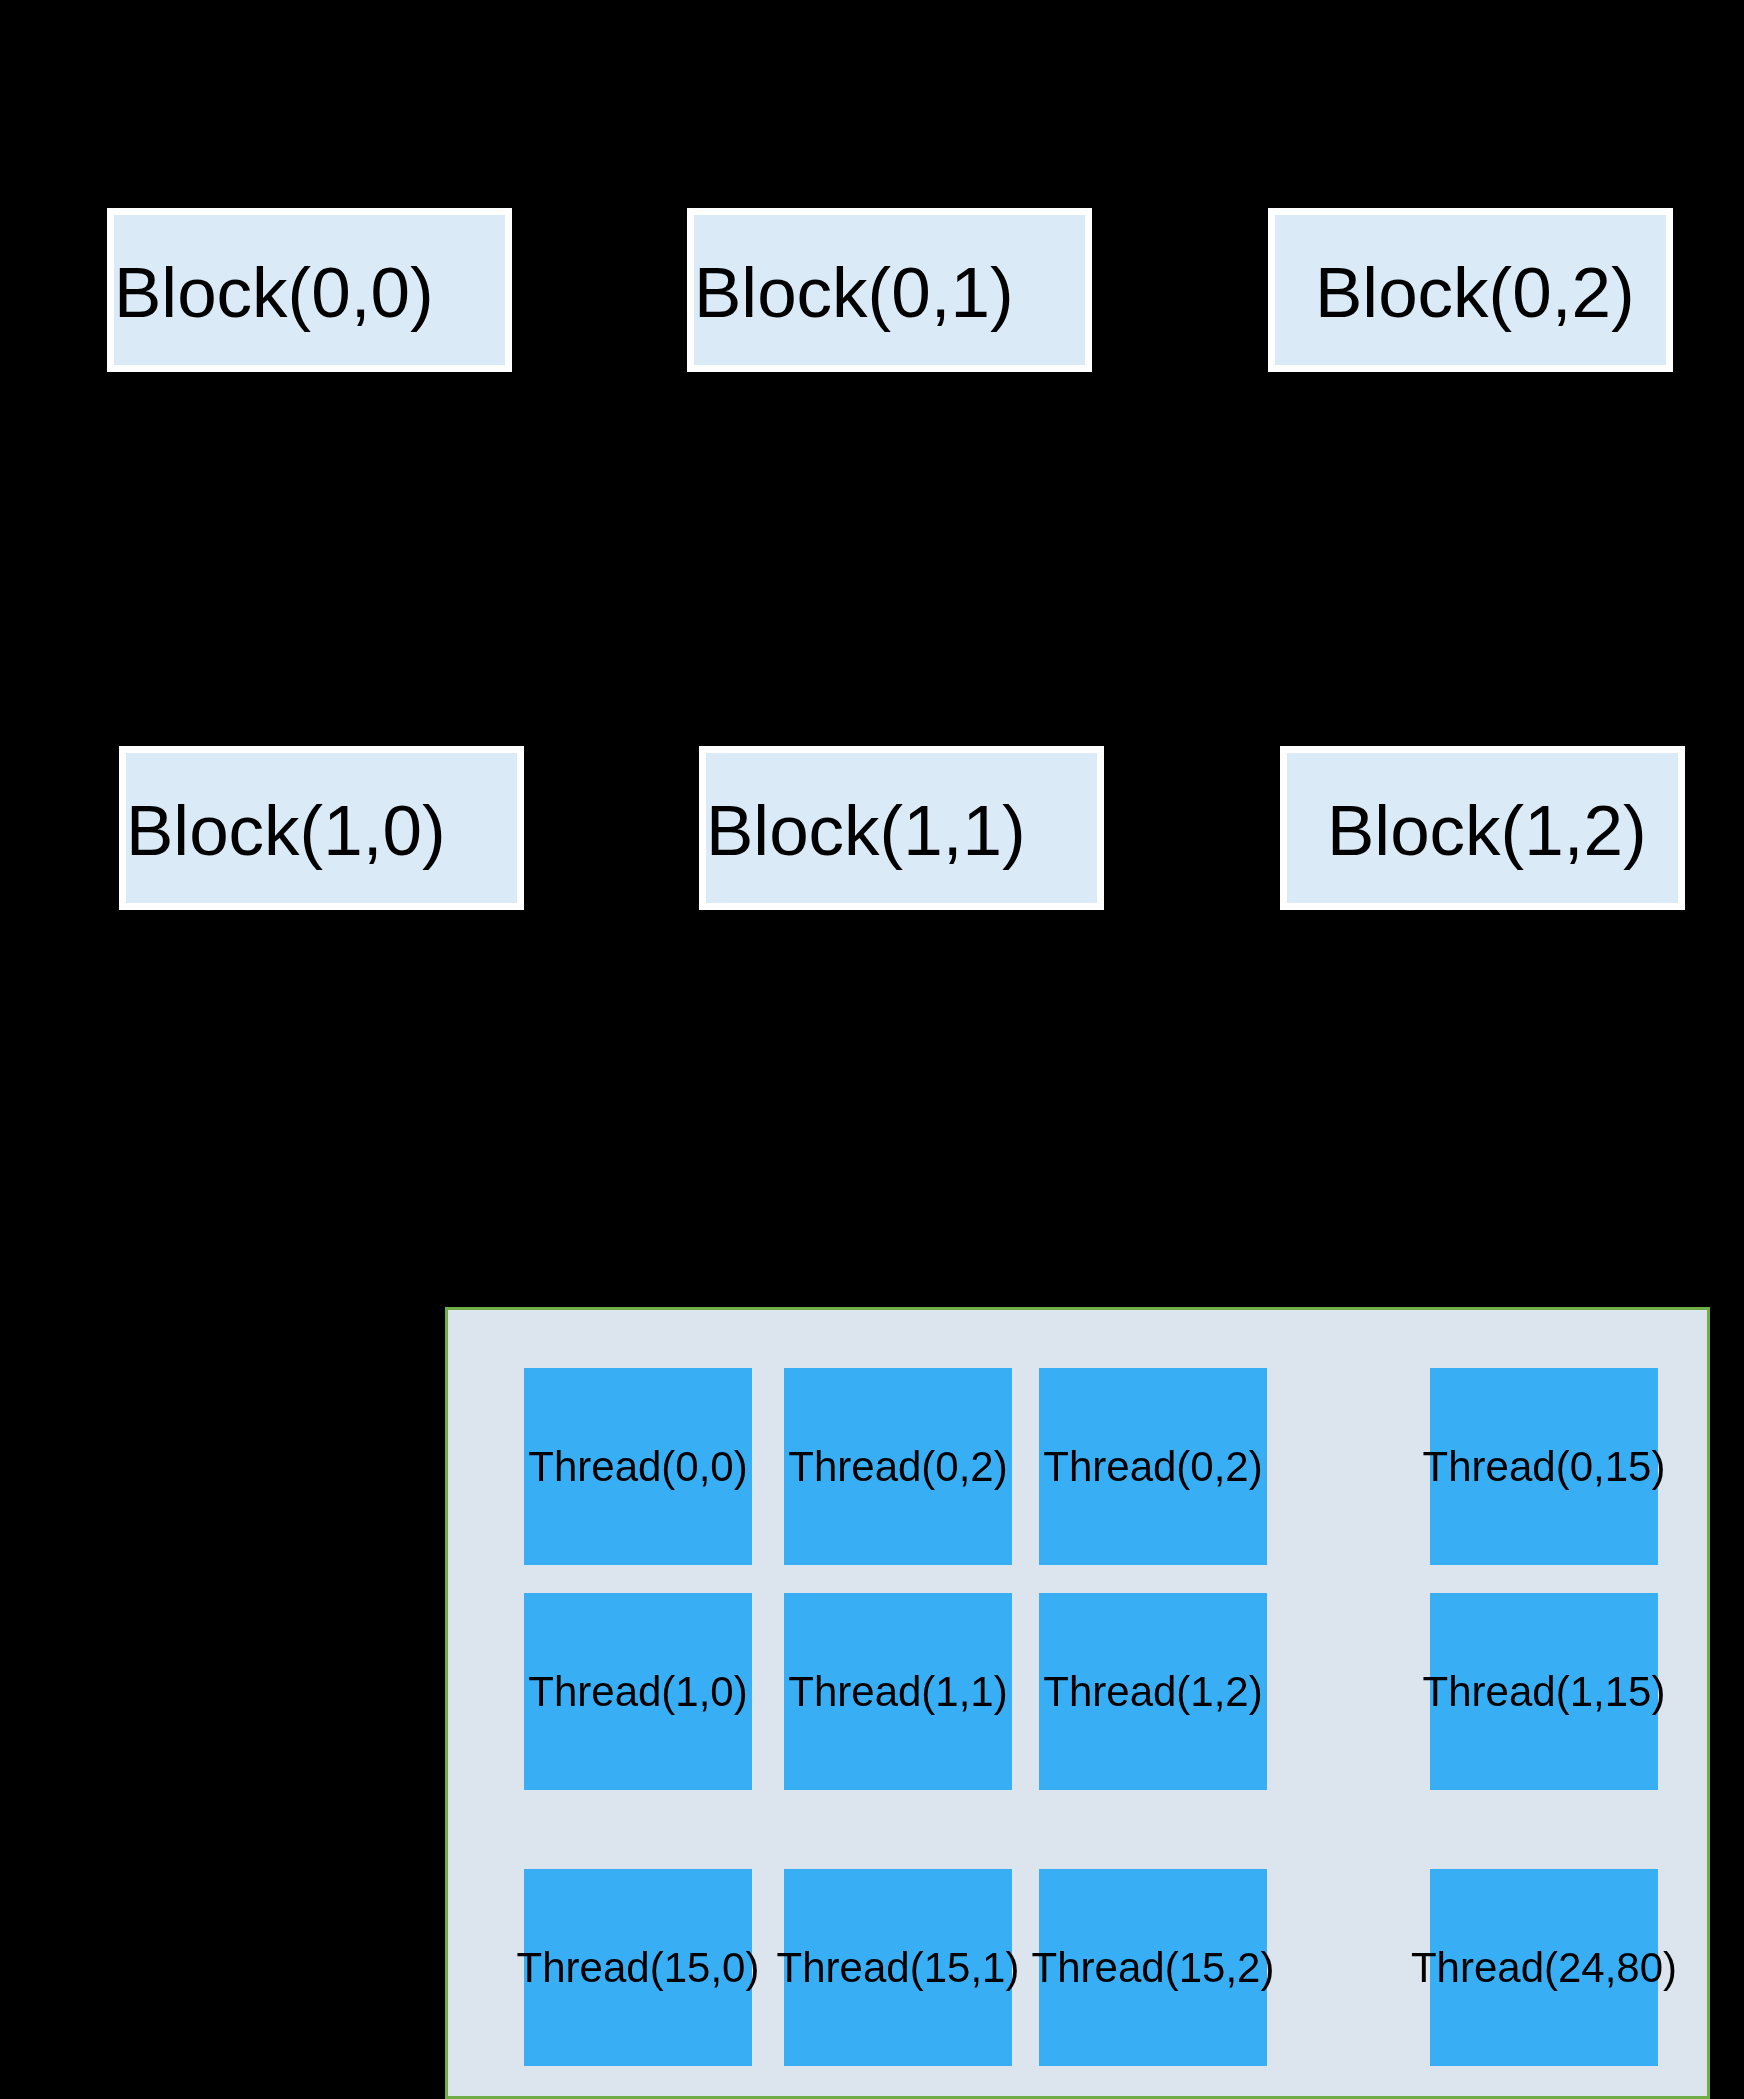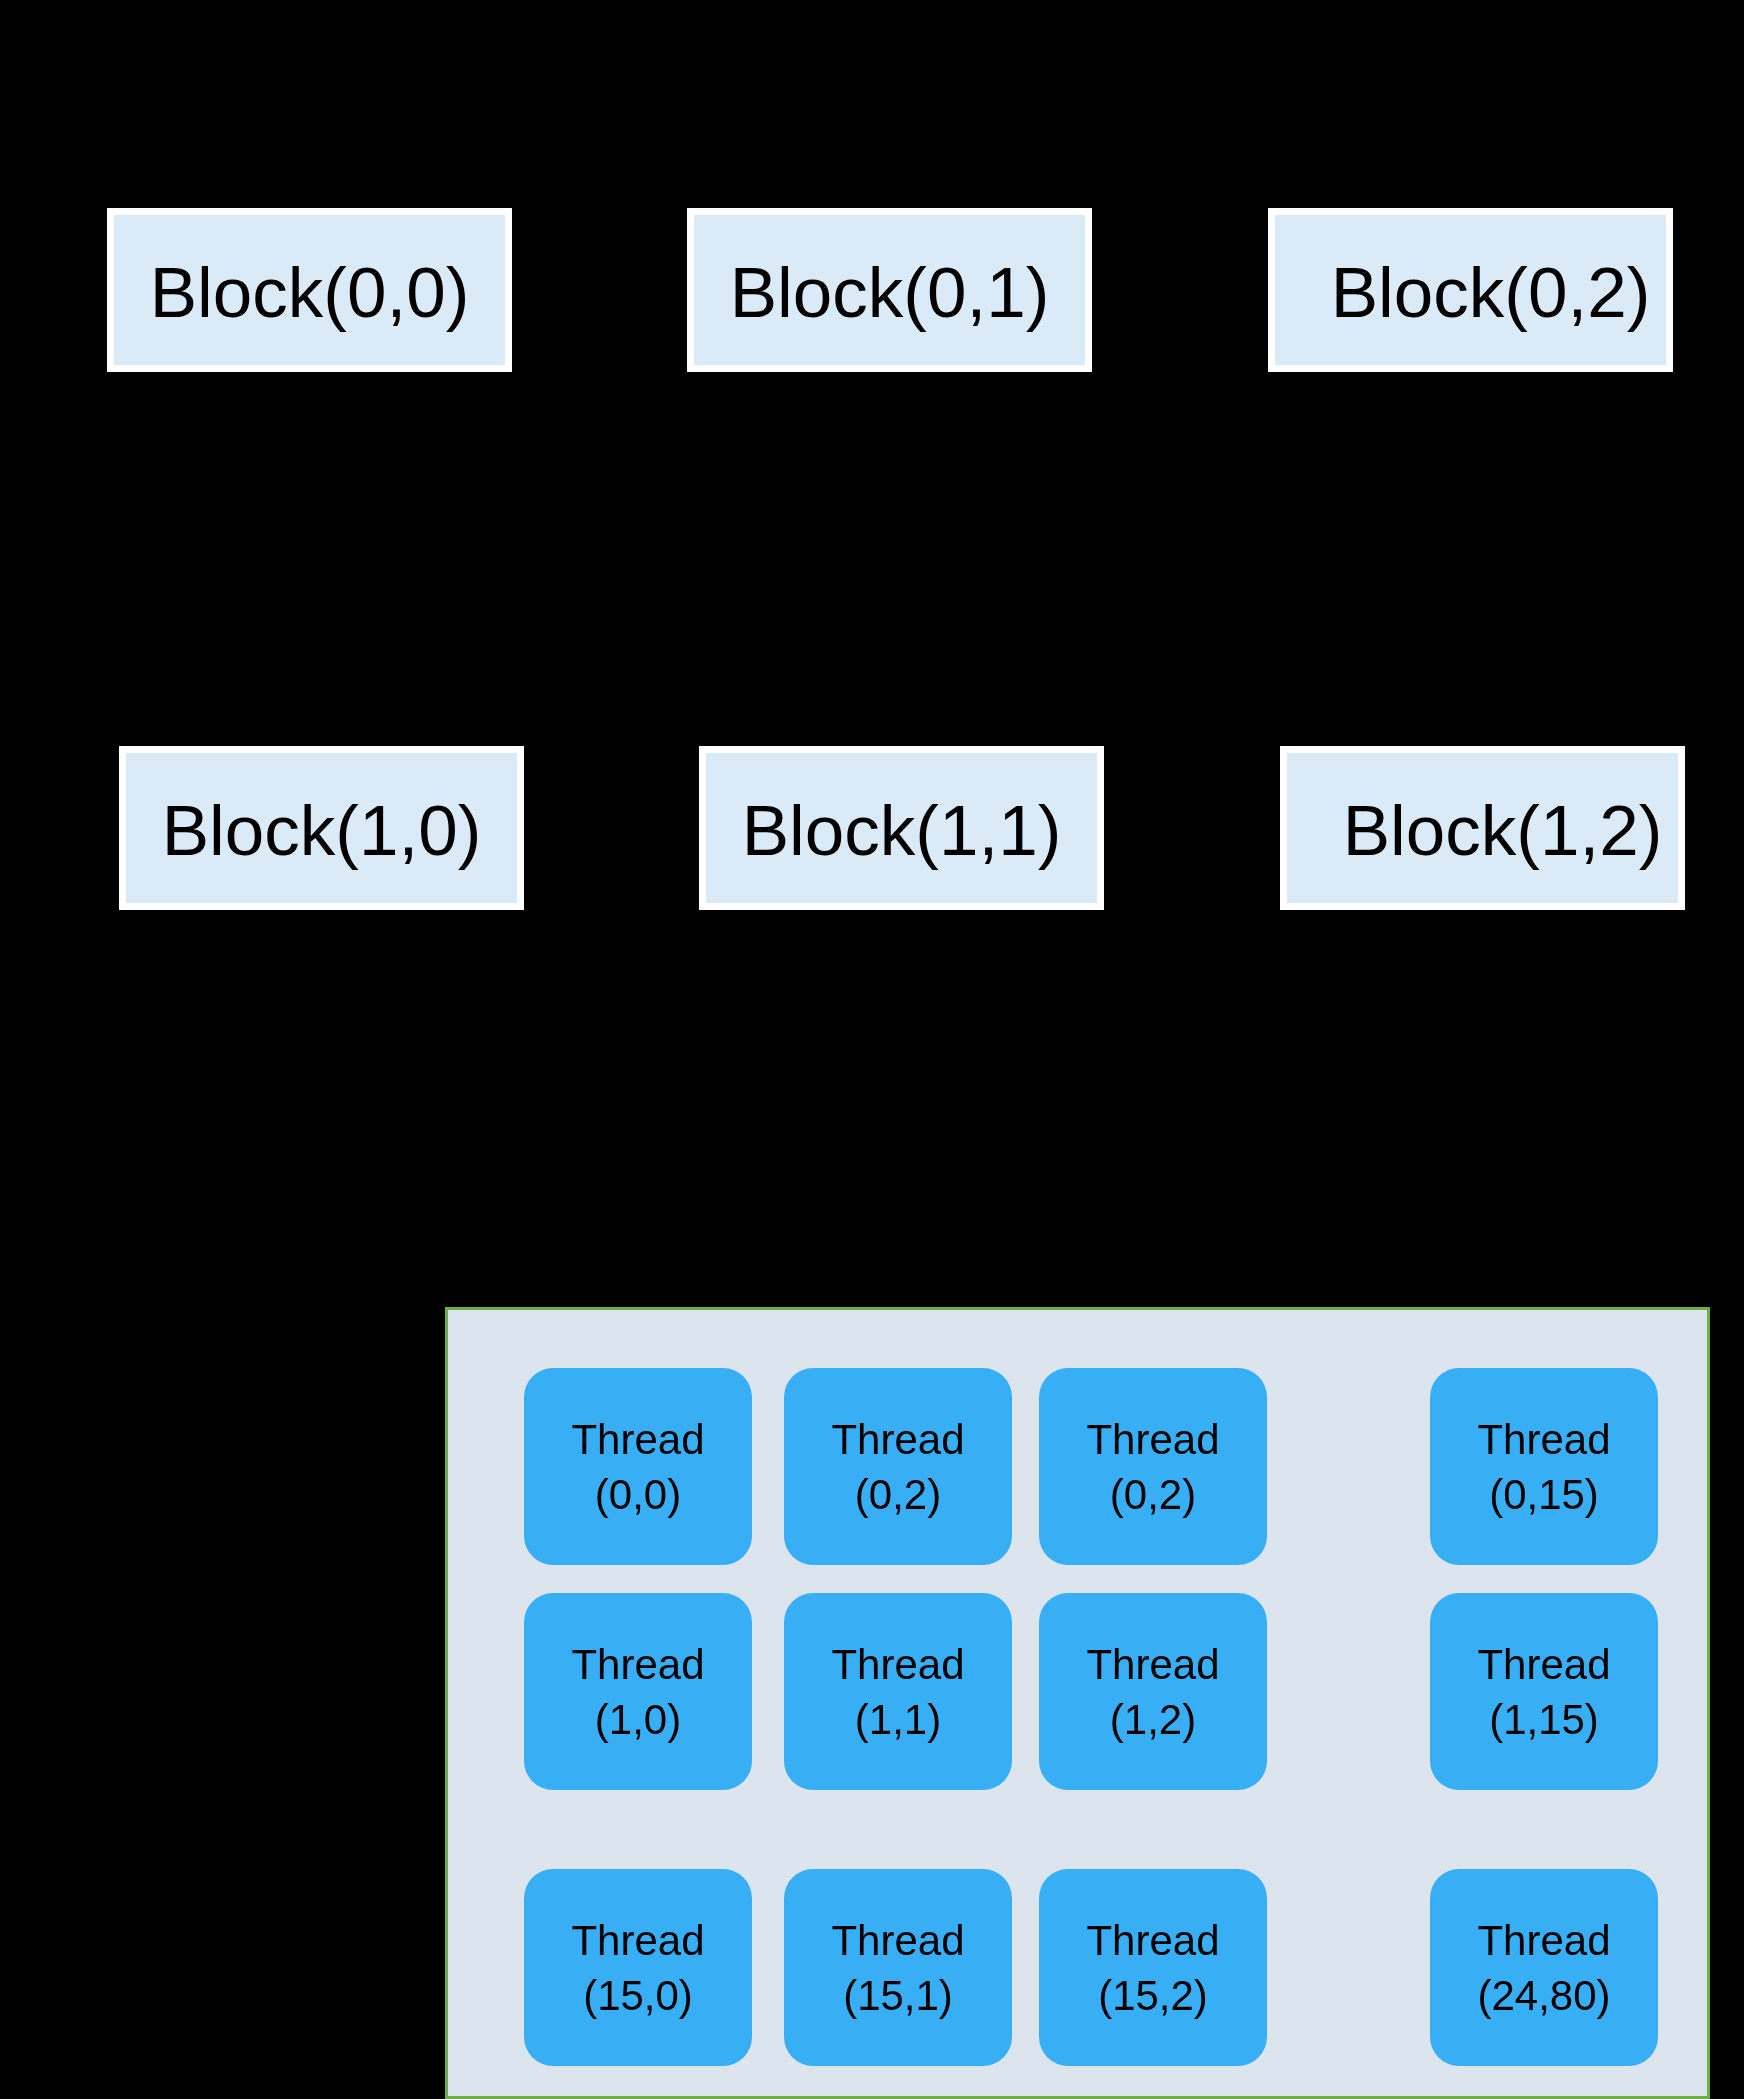--- a/index.html
+++ b/index.html
@@ -20,21 +20,20 @@
   
   .block-box {
     position: absolute;
     width: 405px;
     height: 164px;
     box-sizing: border-box;
     border: 7.6px solid var(--block-border, #ffffff);
     background: var(--block-fill, #dbeaf7);
     display: flex;
     align-items: center;
-    justify-content: center;
   }
   .block-box .block-label {
     font-size: 71px;
     line-height: 1;
     white-space: nowrap;
     padding-top: 5.7px;
   }
   .bcol0 { left: 107px; }
   .bcol1 { left: 687px; }
   .bcol2 { left: 1268px; padding-left: 40px; }
@@ -53,25 +52,23 @@
     background: var(--tb-fill, #dce5ee);
   }
 
   
   .thread-cell {
     position: absolute;
     width: 228px;
     height: 197px;
     background: var(--cell-fill, #38aff5);
     display: flex;
-    flex-direction: column;
     align-items: center;
     justify-content: center;
     text-align: center;
-    border-radius: 29px;
   }
   .thread-cell .t-name,
   .thread-cell .t-coords {
     font-size: 42px;
     line-height: 55px;
     white-space: nowrap;
   }
   .tcol0 { left: 76px; }
   .tcol1 { left: 336px; }
   .tcol2 { left: 591px; }

